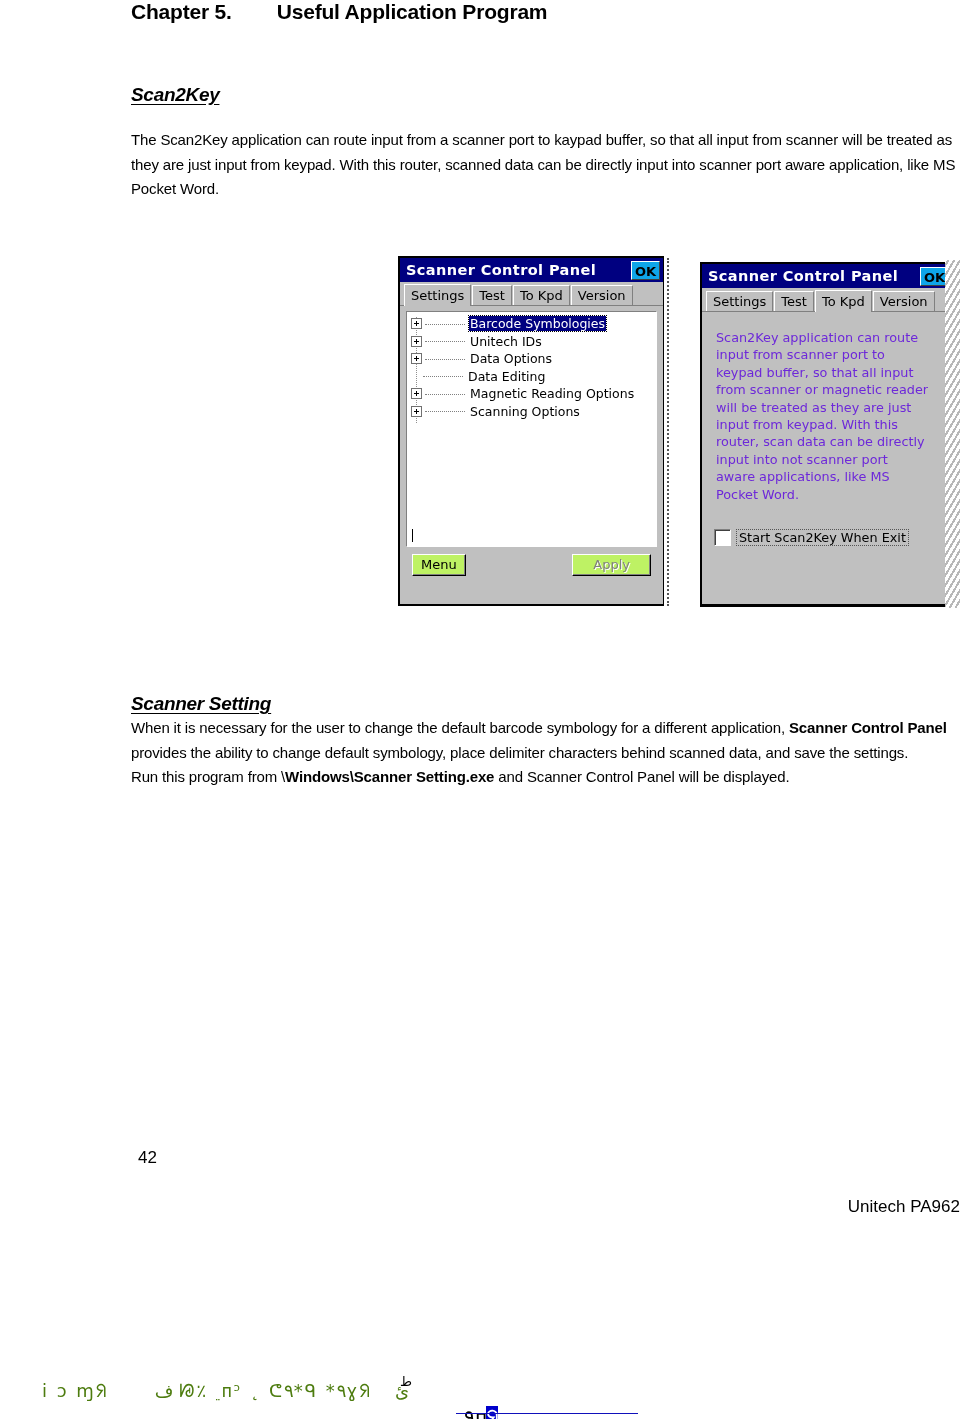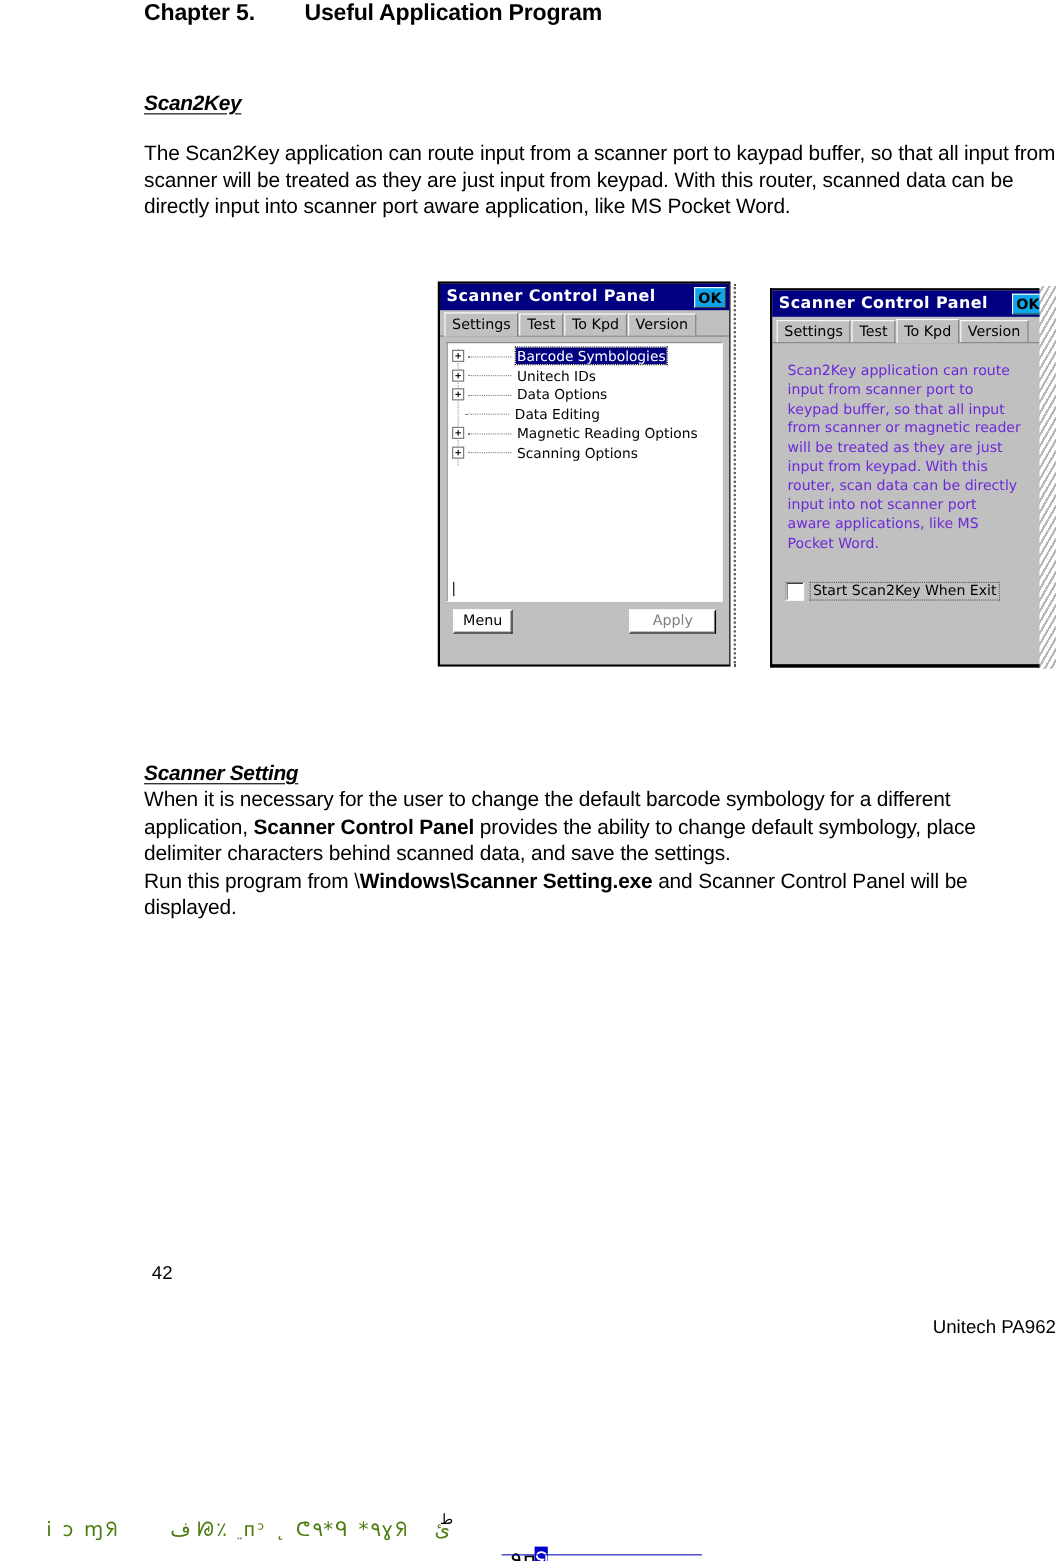--- a/index.html
+++ b/index.html
@@ -44,21 +44,21 @@
     text-underline-offset: 3px;
     letter-spacing: -0.3px;
   }
   .section-head.s1 { top: 84px; }
   .section-head.s2 { top: 661px; margin-top: 32px; }
 
   .body-para {
     position: absolute;
     left: 131px;
     width: 830px;
-    font-size: 19px;
+    font-size: 15px;
     line-height: 24.5px;
     letter-spacing: -0.15px;
     text-align: left;
   }
   .body-para.p1 { top: 128px; }
   .body-para.p2 { top: 716px; }
 
   .body-para b { font-weight: bold; }
 
   
@@ -301,21 +301,21 @@
     position: relative;
     margin-top: 7px;
     height: 34px;
     padding: 0 10px;
   }
   .ce-btn {
     position: absolute;
     top: 0;
     font-size: 13px;
     font-family: "DejaVu Sans", sans-serif;
-    background: #ffffff;
+    background: #bef264;
     border: 1px solid #ffffff;
     border-right-color: #000000;
     border-bottom-color: #000000;
     box-shadow: inset -1px -1px 0 #808080;
     padding: 2px 8px 3px 8px;
     line-height: 15px;
     white-space: nowrap;
     color: #000;
   }
   .ce-btn.menu { left: 12px; }

